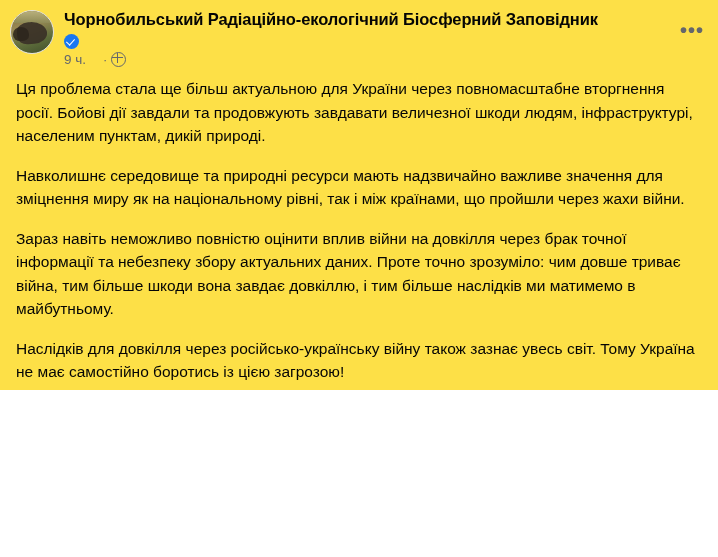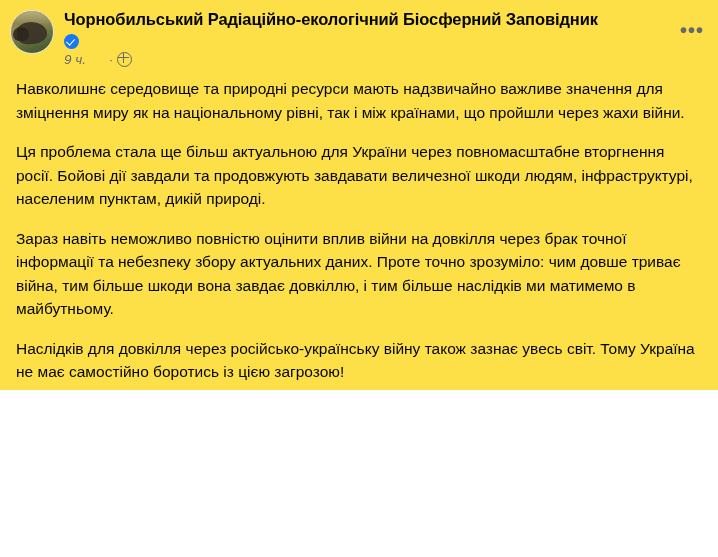--- a/index.html
+++ b/index.html
@@ -108,22 +108,21 @@
     align-items: center;
   }
   .meta-row {
     display: flex;
     align-items: center;
     color: #65676b;
     font-size: 13.5px;
     margin-top: 4px;
   }
   .meta-time {
-    margin-right: 23px;
-    font-style: italic;
+    margin-right: 17px;
   }
   .meta-dot {
     margin: 0 4px 0 0;
     color: #65676b;
     font-size: 13px;
   }
   .globe-icon {
     width: 13px;
     height: 13px;
     border-radius: 50%;
@@ -219,19 +218,19 @@
         <span class="meta-time">9 ч.</span>
         <span class="meta-dot">·</span>
         <span class="globe-icon"></span>
       </div>
     </div>
 
     <div class="more-button">•••</div>
   </div>
 
   <div class="post-body">
+    <p>Ця проблема стала ще більш актуальною для України через повномасштабне вторгнення росії. Бойові дії завдали та продовжують завдавати величезної шкоди людям, інфраструктурі, населеним пунктам, дикій природі.</p>
     <p>Навколишнє середовище та природні ресурси мають надзвичайно важливе значення для зміцнення миру як на національному рівні, так і між країнами, що пройшли через жахи війни.</p>
-    <p>Ця проблема стала ще більш актуальною для України через повномасштабне вторгнення росії. Бойові дії завдали та продовжують завдавати величезної шкоди людям, інфраструктурі, населеним пунктам, дикій природі.</p>
     <p>Зараз навіть неможливо повністю оцінити вплив війни на довкілля через брак точної інформації та небезпеку збору актуальних даних. Проте точно зрозуміло: чим довше триває війна, тим більше шкоди вона завдає  довкіллю, і тим більше наслідків ми матимемо в майбутньому.</p>
     <p>Наслідків для довкілля через російсько-українську війну також зазнає увесь світ. Тому Україна не має самостійно боротись із цією загрозою!</p>
   </div>
 
 </div>
 
 </body></html>

